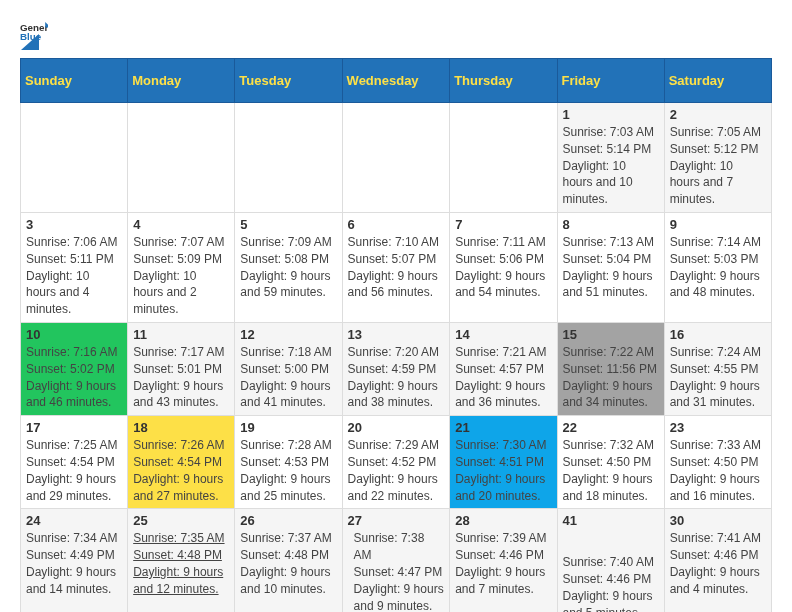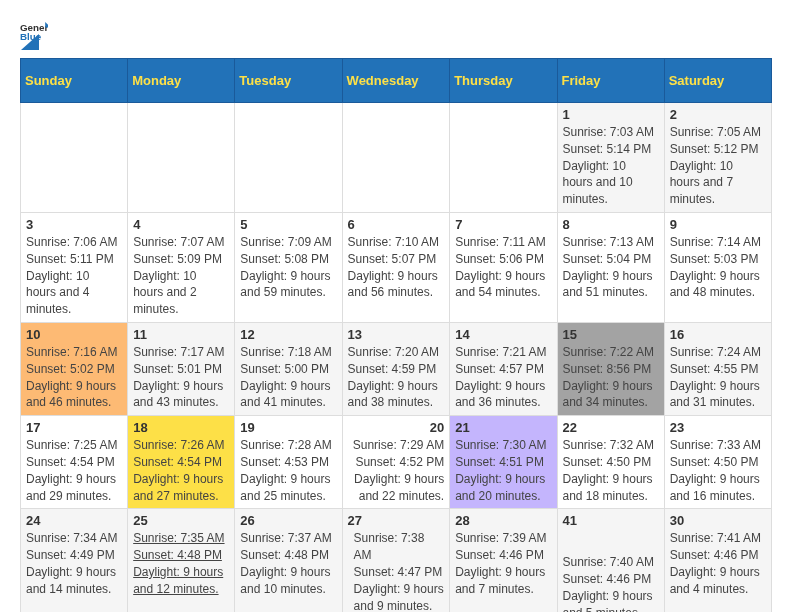--- a/index.html
+++ b/index.html
@@ -192,21 +192,21 @@
 Daylight: 9 hours and 51 minutes.</div>
           </td>
           <td style="background: rgb(255, 255, 255);">
             <span class="day-number">9</span>
             <div class="day-info" style="white-space: pre-line;">Sunrise: 7:14 AM
 Sunset: 5:03 PM
 Daylight: 9 hours and 48 minutes.</div>
           </td>
         </tr>
         <tr>
-          <td style="background: #fdba74;">
+          <td style="background: #22c55e;">
             <span class="day-number">10</span>
             <div class="day-info" style="white-space: pre-line;">Sunrise: 7:16 AM
 Sunset: 5:02 PM
 Daylight: 9 hours and 46 minutes.</div>
           </td>
           <td style="background: rgb(245, 245, 245);">
             <span class="day-number">11</span>
             <div class="day-info" style="white-space: pre-line;">Sunrise: 7:17 AM
 Sunset: 5:01 PM
 Daylight: 9 hours and 43 minutes.</div>
@@ -225,21 +225,21 @@
           </td>
           <td style="background: rgb(245, 245, 245); margin-left: 40px;">
             <span class="day-number">14</span>
             <div class="day-info" style="white-space: pre-line;">Sunrise: 7:21 AM
 Sunset: 4:57 PM
 Daylight: 9 hours and 36 minutes.</div>
           </td>
           <td style="background: #a3a3a3;">
             <span class="day-number">15</span>
             <div class="day-info" style="white-space: pre-line;">Sunrise: 7:22 AM
-Sunset: 8:56 PM
+Sunset: 11:56 PM
 Daylight: 9 hours and 34 minutes.</div>
           </td>
           <td style="background: rgb(245, 245, 245);">
             <span class="day-number">16</span>
             <div class="day-info" style="white-space: pre-line;">Sunrise: 7:24 AM
 Sunset: 4:55 PM
 Daylight: 9 hours and 31 minutes.</div>
           </td>
         </tr>
         <tr>
@@ -254,27 +254,27 @@
             <div class="day-info" style="white-space: pre-line;">Sunrise: 7:26 AM
 Sunset: 4:54 PM
 Daylight: 9 hours and 27 minutes.</div>
           </td>
           <td style="background: rgb(255, 255, 255);">
             <span class="day-number">19</span>
             <div class="day-info" style="white-space: pre-line;">Sunrise: 7:28 AM
 Sunset: 4:53 PM
 Daylight: 9 hours and 25 minutes.</div>
           </td>
-          <td style="background: rgb(255, 255, 255); text-align: right;">
+          <td style="background: rgb(255, 255, 255);">
             <span class="day-number">20</span>
             <div class="day-info" style="white-space: pre-line;">Sunrise: 7:29 AM
 Sunset: 4:52 PM
 Daylight: 9 hours and 22 minutes.</div>
           </td>
-          <td style="background: #c4b5fd;">
+          <td style="background: #0ea5e9;">
             <span class="day-number">21</span>
             <div class="day-info" style="white-space: pre-line;">Sunrise: 7:30 AM
 Sunset: 4:51 PM
 Daylight: 9 hours and 20 minutes.</div>
           </td>
           <td style="background: rgb(255, 255, 255); margin-left: 6px;">
             <span class="day-number">22</span>
             <div class="day-info" style="white-space: pre-line;">Sunrise: 7:32 AM
 Sunset: 4:50 PM
 Daylight: 9 hours and 18 minutes.</div>

